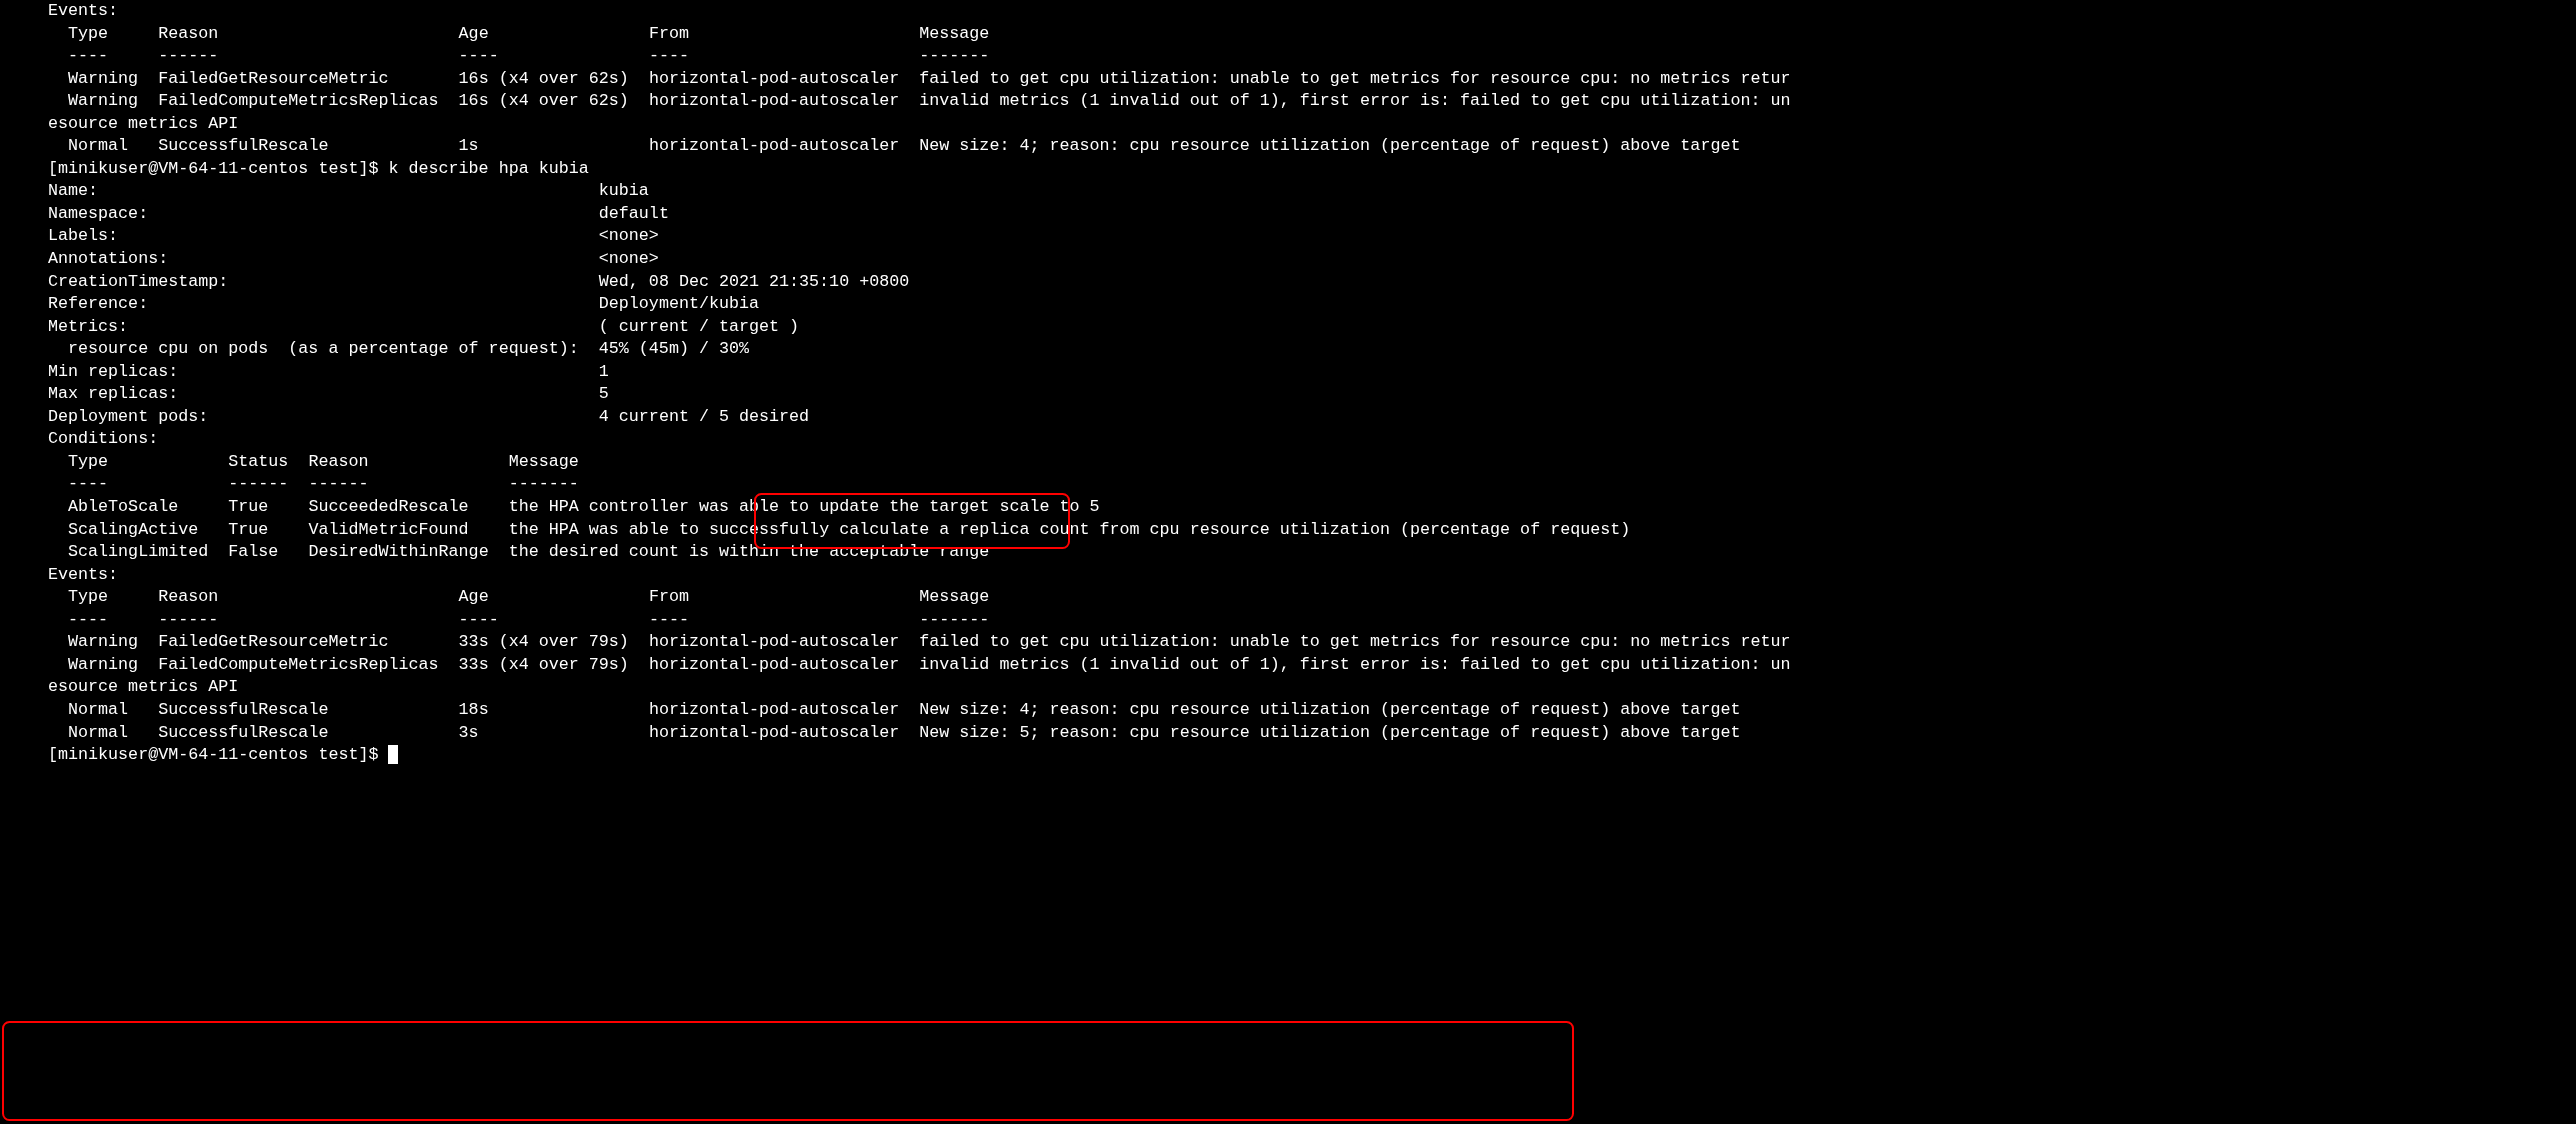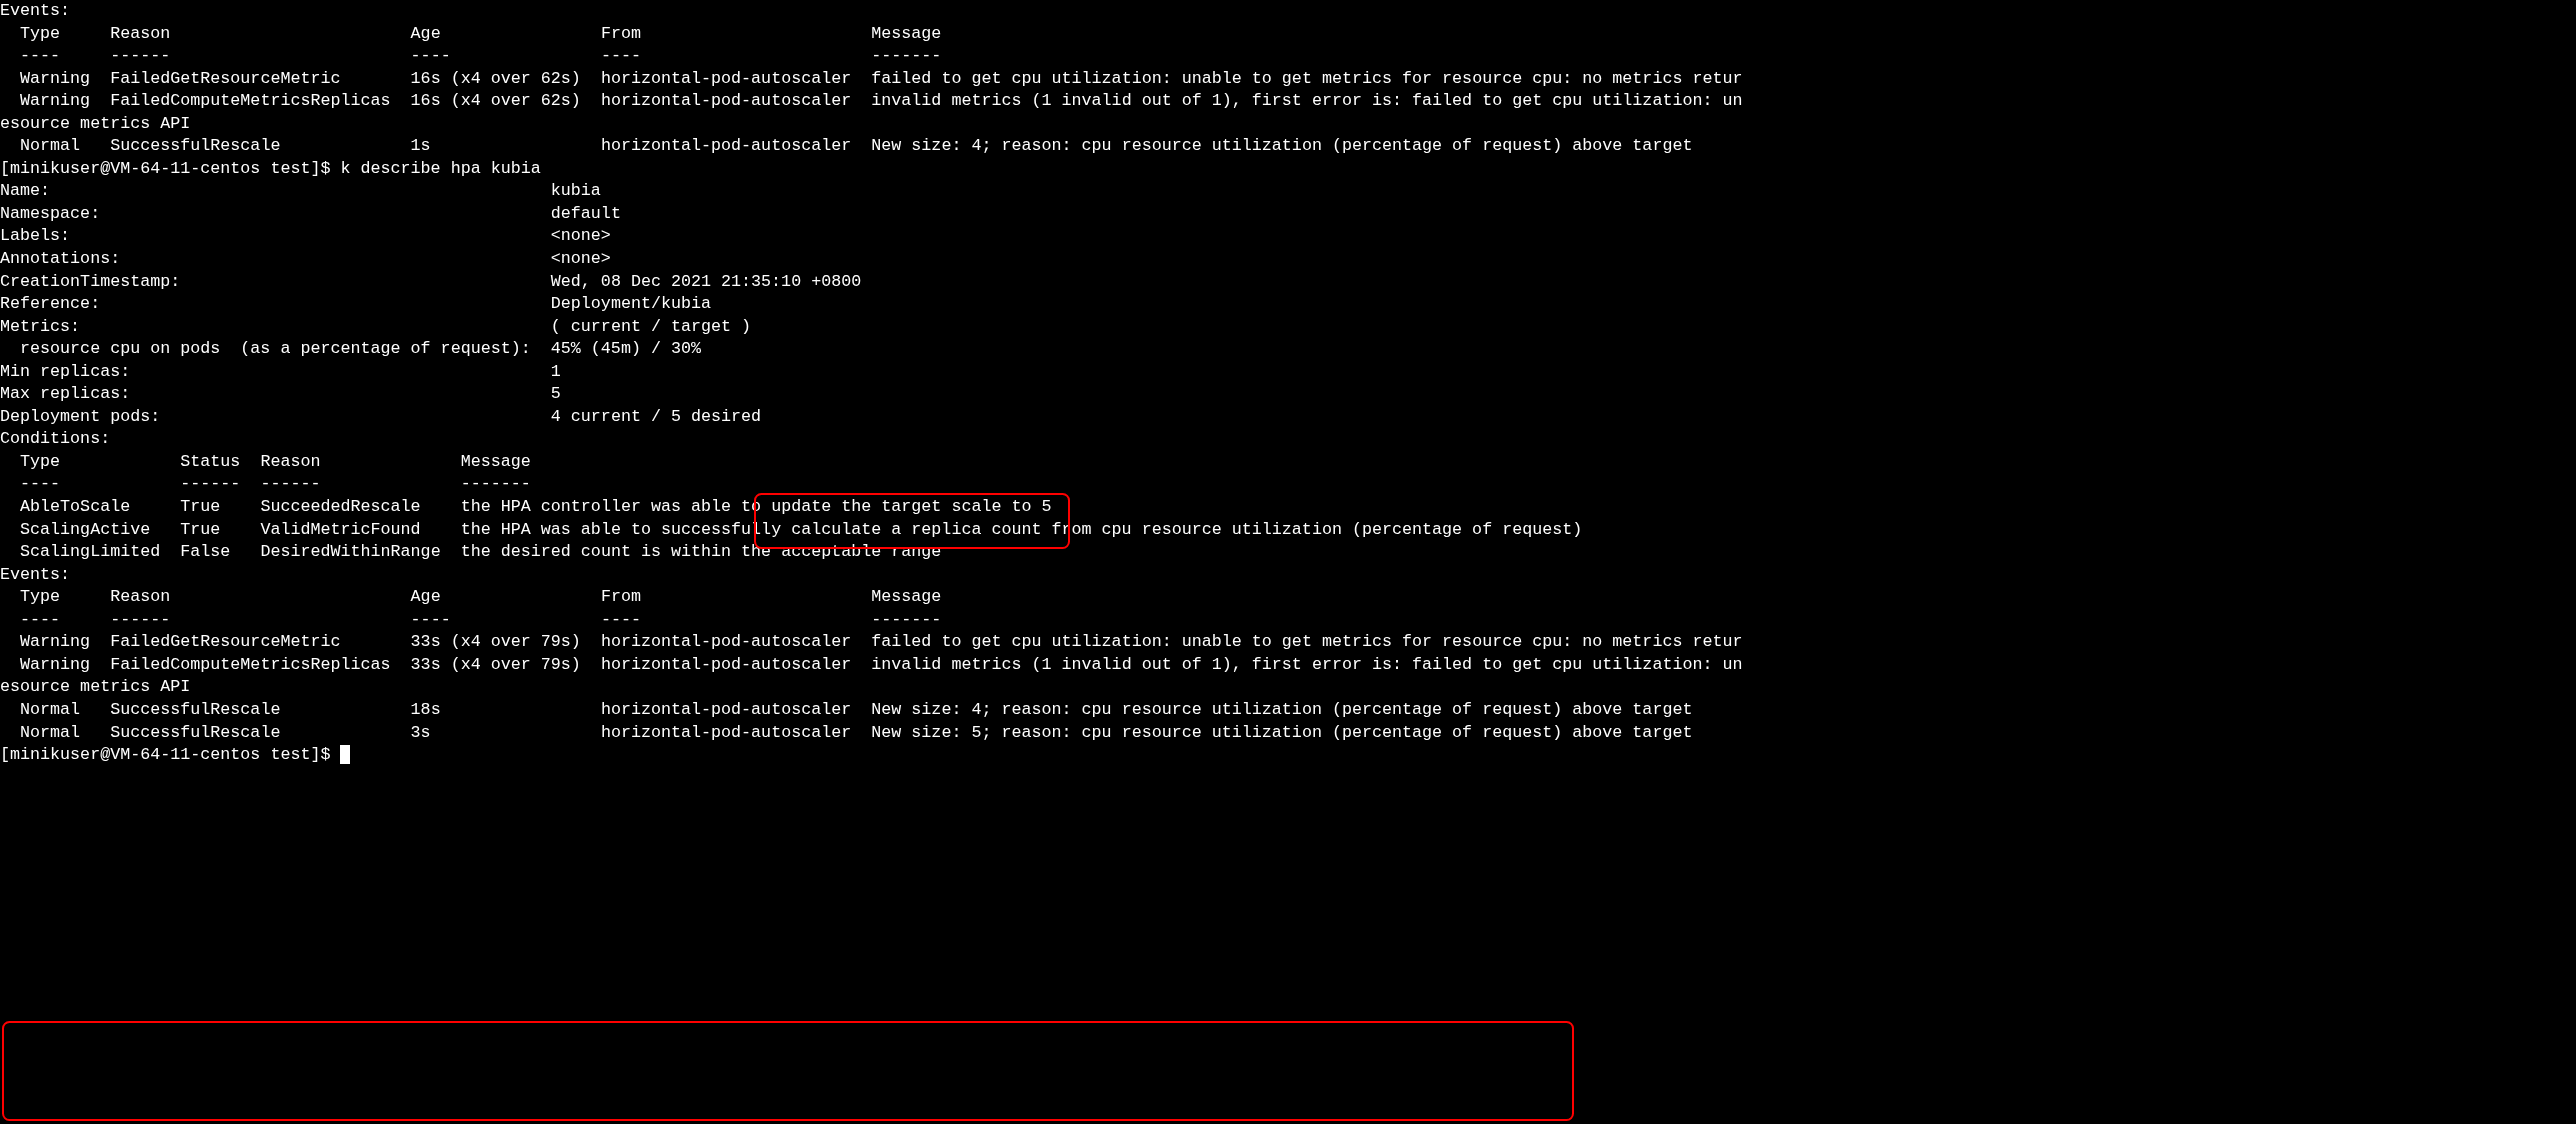--- a/index.html
+++ b/index.html
@@ -17,20 +17,21 @@
       overflow: hidden;
       width: 2576px;
       height: 1125px;
       position: relative;
     }
     .terminal {
       position: absolute;
       top: 0;
       left: 0;
       width: 100%;
+      padding-left: 48px;
     }
     .redbox {
       position: absolute;
       border: 2.8px solid #ff0000;
       border-radius: 7.4px;
       pointer-events: none;
       z-index: 10;
     }
     #redbox1 {
       top: 493px;

